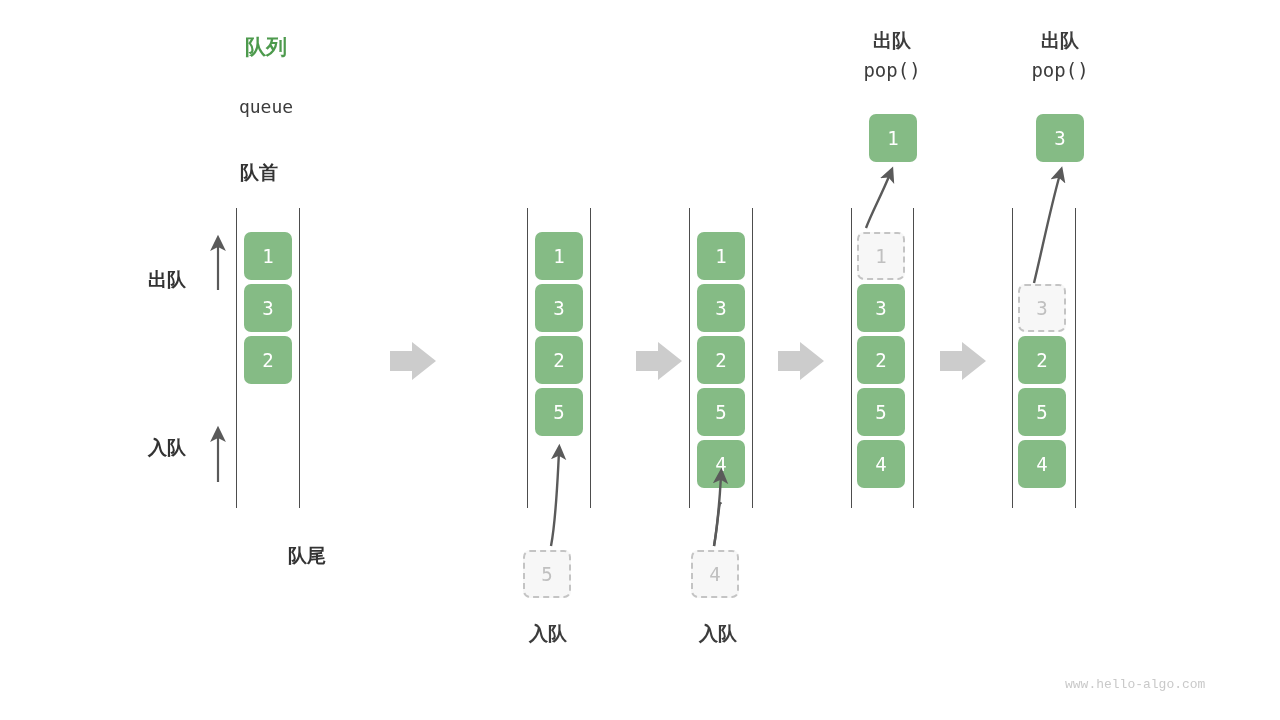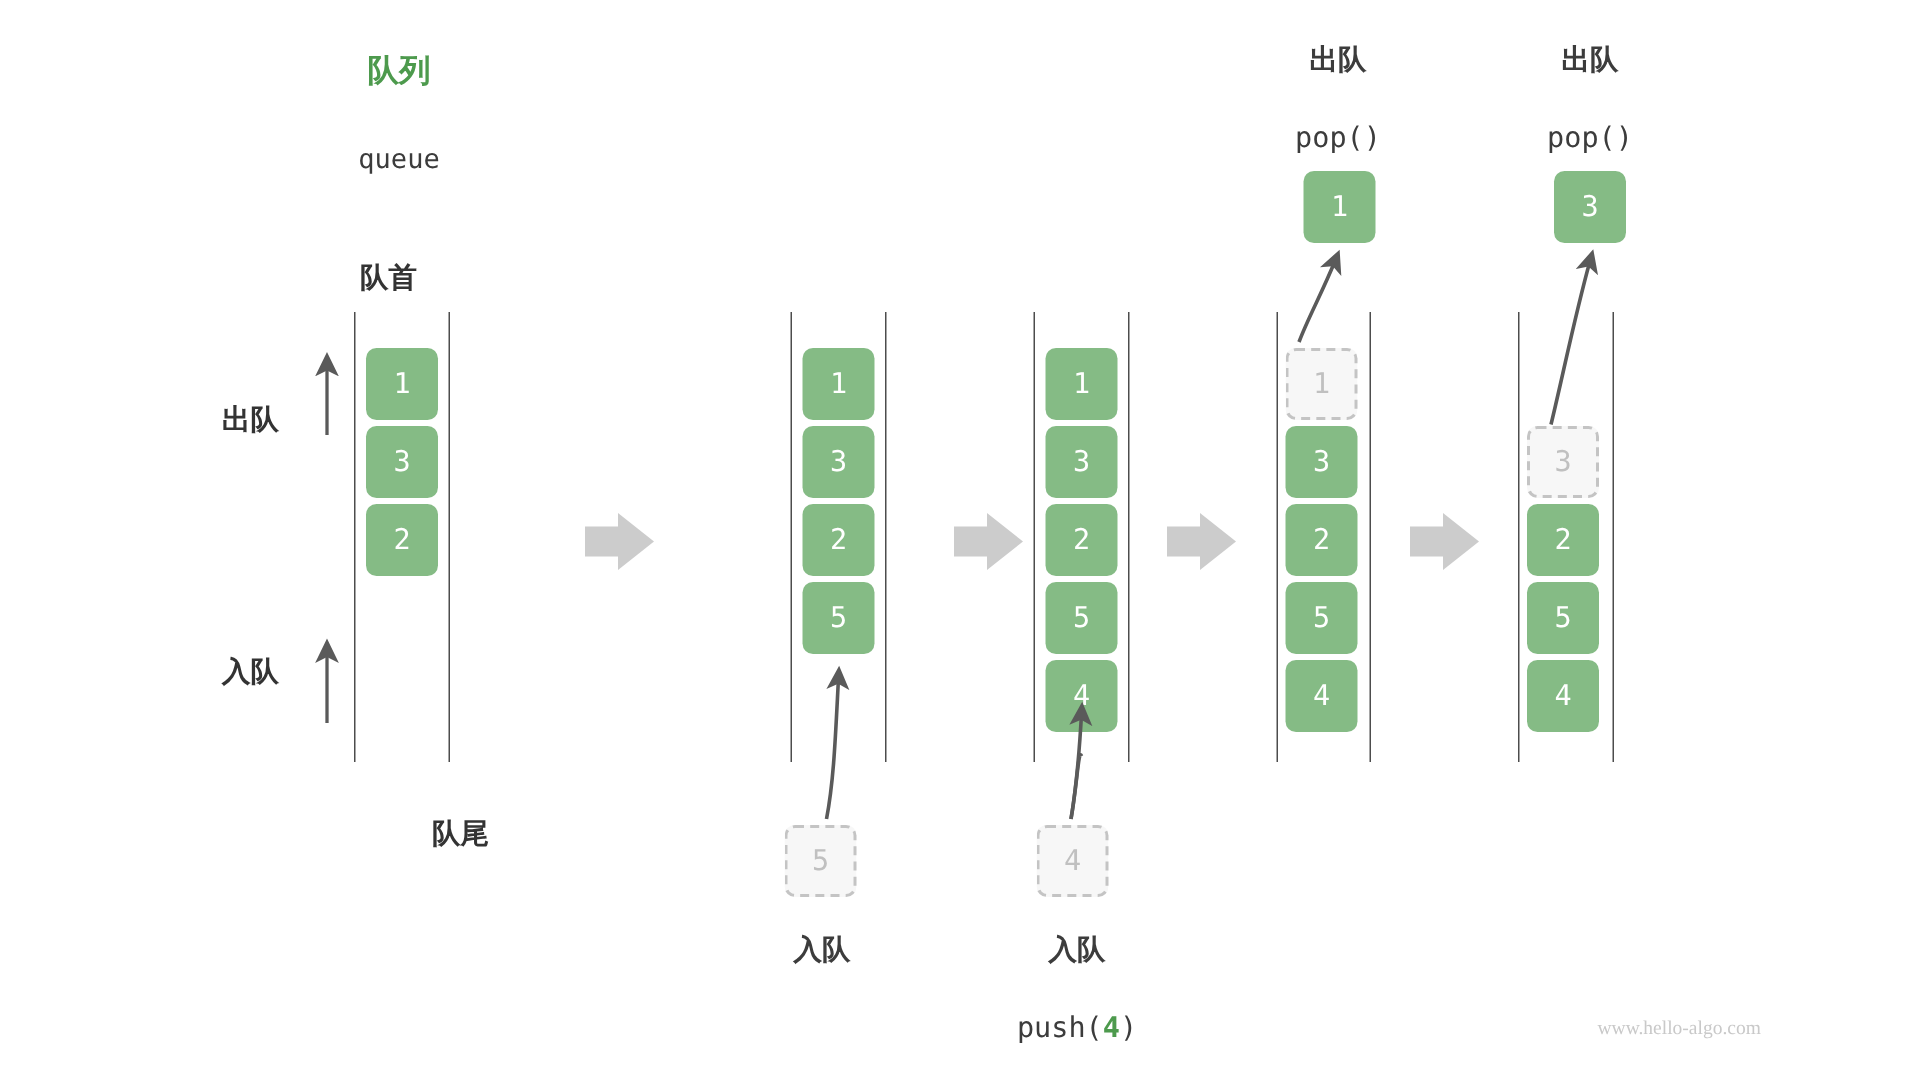--- a/index.html
+++ b/index.html
@@ -44,27 +44,26 @@
     font-weight:bold;
     font-size:19px;
     color:#3c3c3c;
     line-height:28px;
   }
   .op-block .op-code{
     font-family:"DejaVu Sans Mono","Liberation Mono",monospace;
     font-size:19px;
     color:#3c3c3c;
     line-height:30px;
-    margin-top:22px;
   }
   .op-block .op-code .num{color:#4d9a4d;font-weight:bold;}
 
   .watermark{
     position:absolute;
-    font-family:Liberation Serif, serif;
+    font-family:Liberation Mono, monospace;
     font-size:13px;
     color:#c9c9c9;
     white-space:nowrap;
   }
 
   
   .rail{
     position:absolute;
     width:1px;
     background:#4d4d4d;
@@ -92,21 +91,21 @@
   #overlay{position:absolute;left:0;top:0;width:1280px;height:720px;pointer-events:none;}
 </style>
 </head>
 <body>
 
 <div id="stage">
 
   <div class="cn-title" style="left:208px;top:33px;width:116px;">队列</div>
   <div class="mono-sub" style="left:208px;top:72px;width:116px;margin-top:24px;">queue</div>
 
-  <div class="cn-label" style="left:240px;top:172px;">队首</div>
+  <div class="cn-label" style="left:240px;top:160px;">队首</div>
   <div class="cn-label" style="left:240px;top:543px;padding-left:48px;">队尾</div>
 
   <div class="cn-label" style="left:148px;top:267px;">出队</div>
   <div class="cn-label" style="left:148px;top:435px;">入队</div>
 
   <div class="rail" style="left:236px;top:208px;height:300px;"></div>
   <div class="rail" style="left:299px;top:208px;height:300px;"></div>
 
   <div class="rail" style="left:527px;top:208px;height:300px;"></div>
   <div class="rail" style="left:590px;top:208px;height:300px;"></div>
@@ -134,21 +133,20 @@
   </div>
 
   <div class="cell" style="left:697px;top:232px;">1</div>
   <div class="cell" style="left:697px;top:284px;">3</div>
   <div class="cell" style="left:697px;top:336px;">2</div>
   <div class="cell" style="left:697px;top:388px;">5</div>
   <div class="cell" style="left:697px;top:440px;">4</div>
   <div class="cell ghost" style="left:691px;top:550px;">4</div>
   <div class="op-block" style="left:618px;top:620px;width:200px;">
     <div class="op-cn">入队</div>
-    <div class="op-code"><span>push(</span><span class="num">4</span><span>)</span></div>
   </div>
 
   <div class="cell ghost" style="left:857px;top:232px;">1</div>
   <div class="cell" style="left:857px;top:284px;">3</div>
   <div class="cell" style="left:857px;top:336px;">2</div>
   <div class="cell" style="left:857px;top:388px;">5</div>
   <div class="cell" style="left:857px;top:440px;">4</div>
   <div class="cell" style="left:869px;top:114px;">1</div>
   <div class="op-block" style="left:792px;top:27px;width:200px;">
     <div class="op-cn">出队</div>

